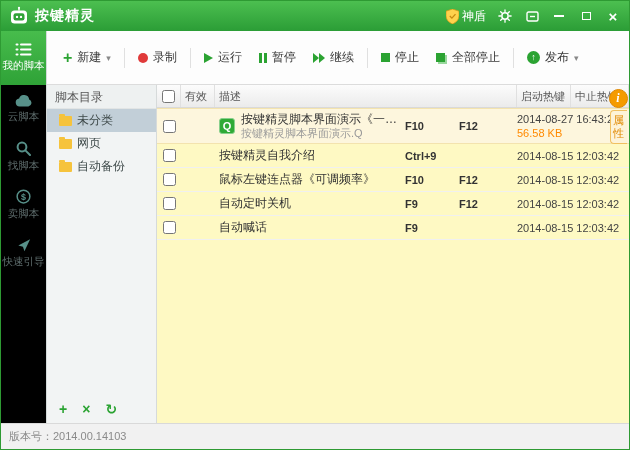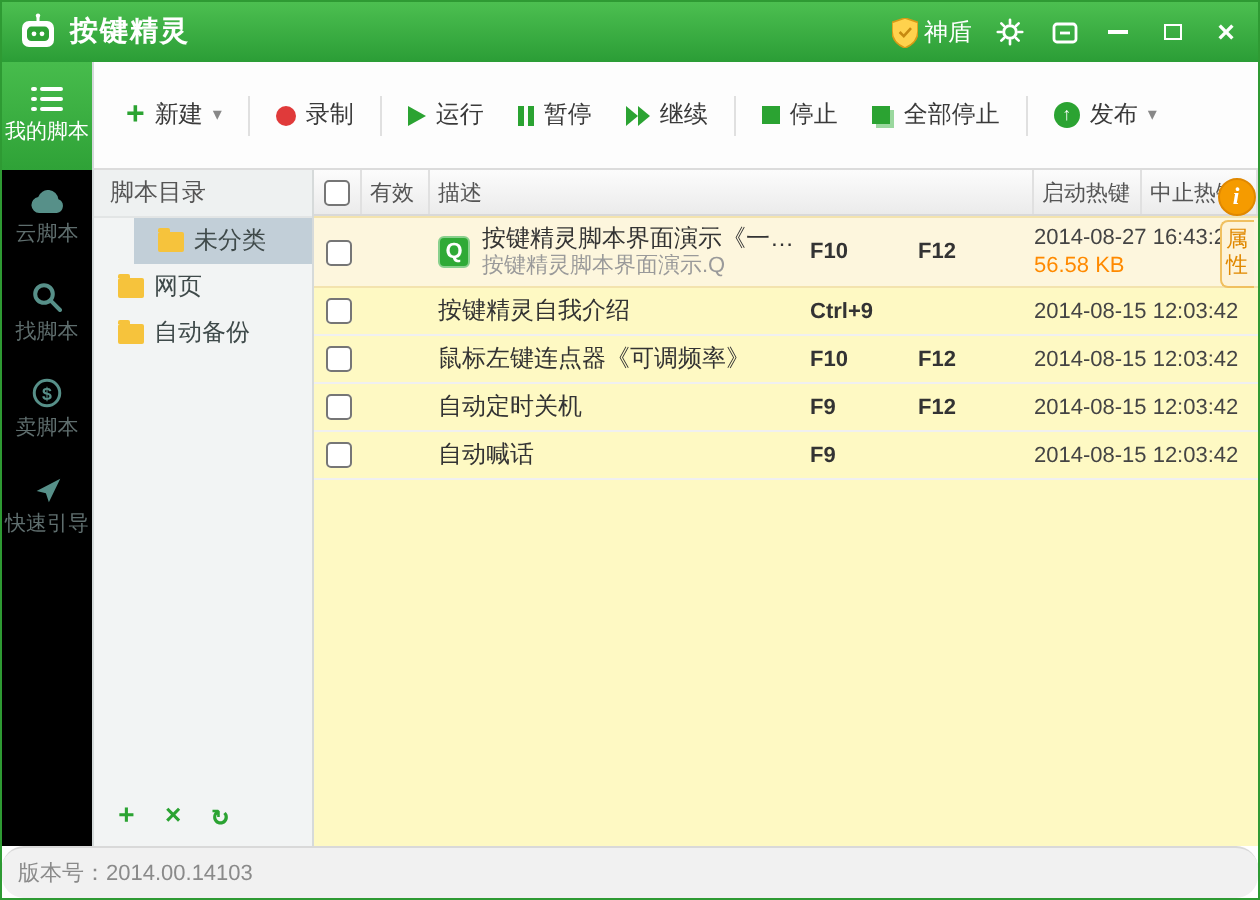--- a/index.html
+++ b/index.html
@@ -46,24 +46,24 @@
   .ic-pause{display:inline-flex;gap:2px;}
   .ic-pause i{width:3px;height:10px;background:#2ba332;}
   .ic-ff{display:inline-flex;}
   .ic-ff i{width:0;height:0;border-left:6px solid #2ba332;border-top:5px solid transparent;border-bottom:5px solid transparent;}
   .ic-stop{width:9px;height:9px;background:#2ba332;}
   .ic-stopall{width:9px;height:9px;background:#2ba332;box-shadow:2px 2px 0 0 #9ad89e;margin-right:2px;}
   .ic-publish{width:13px;height:13px;border-radius:50%;background:#2ba332;color:#fff;font-size:9px;line-height:13px;text-align:center;font-weight:bold;}
   .caret{color:#888;font-size:9px;}
   
   .content-row{flex:1;display:flex;min-height:0;}
-  .tree{width:110px;flex:0 0 110px;background:#f2f4f4;border-right:1px solid #d6dada;position:relative;display:flex;flex-direction:column;font-family:Liberation Mono, monospace;}
+  .tree{width:110px;flex:0 0 110px;background:#f2f4f4;border-right:1px solid #d6dada;position:relative;display:flex;flex-direction:column;}
   .tree-header{height:24px;line-height:24px;padding-left:8px;font-size:12px;color:#555;background:#eef1f1;border-bottom:1px solid #e2e5e5;}
   .tree-item{height:23px;display:flex;align-items:center;gap:5px;padding-left:12px;font-size:12px;color:#3f4a4a;cursor:pointer;}
-  .tree-item.selected{background:#c2cfd8;margin-left:20px;}
+  .tree-item.selected{background:#c2cfd8;}
   .folder{width:13px;height:10px;background:#f6c33c;border-radius:1px;position:relative;flex:0 0 13px;}
   .folder::before{content:"";position:absolute;top:-2px;left:0;width:6px;height:2px;background:#f6c33c;border-radius:1px 1px 0 0;}
   .tree-actions{position:absolute;bottom:7px;left:0;right:0;display:flex;gap:15px;padding-left:12px;}
   .tree-act{color:#2ba332;font-size:14px;font-weight:bold;line-height:14px;cursor:pointer;}
   
   .table-area{flex:1;position:relative;background:#fef9c3;display:flex;flex-direction:column;min-width:0;}
   .thead{height:23px;flex:0 0 23px;display:flex;align-items:stretch;background:linear-gradient(#fcfcfc,#ebebeb);
     border-bottom:1px solid #d9d9d9;font-size:11px;color:#555;}
   .th{display:flex;align-items:center;padding:0 4px;border-right:1px solid #e0e0e0;}
   .c-check{width:24px;flex:0 0 24px;justify-content:center;}
@@ -87,21 +87,21 @@
   .size{font-size:11px;color:#ff8a00;}
   
   .props{position:absolute;top:4px;right:0;width:22px;display:flex;flex-direction:column;align-items:center;gap:2px;cursor:pointer;}
   .info-circle{width:19px;height:19px;border-radius:50%;background:#f59b00;border:1px solid #e08800;color:#fff;
     font-family:"Liberation Serif","DejaVu Serif",serif;font-style:italic;font-weight:bold;font-size:12px;
     display:flex;align-items:center;justify-content:center;}
   .props-label{width:17px;background:#fdf3d8;border:1px solid #f0c060;border-right:0;border-radius:4px 0 0 4px;
     color:#e08800;font-size:11px;line-height:13px;padding:3px 1px;text-align:center;word-break:break-all;}
   
   .statusbar{height:26px;flex:0 0 26px;background:#f1f1f1;border-top:1px solid #d9d9d9;
-    display:flex;align-items:center;padding-left:8px;font-size:11px;color:#8a8a8a;border-radius:11px;}
+    display:flex;align-items:center;padding-left:8px;font-size:11px;color:#8a8a8a;}
   .sb-right{margin-left:auto;display:flex;height:100%;}
   .sb-btn{height:100%;border:0;border-left:1px solid #dcdcdc;background:linear-gradient(#f7f7f7,#e9e9e9);
     padding:0 12px;font-family:inherit;font-size:11px;color:#8a8a8a;cursor:pointer;white-space:nowrap;}
 </style>
 </head>
 <body>
 
 <div class="window">
 
   <div class="titlebar">

